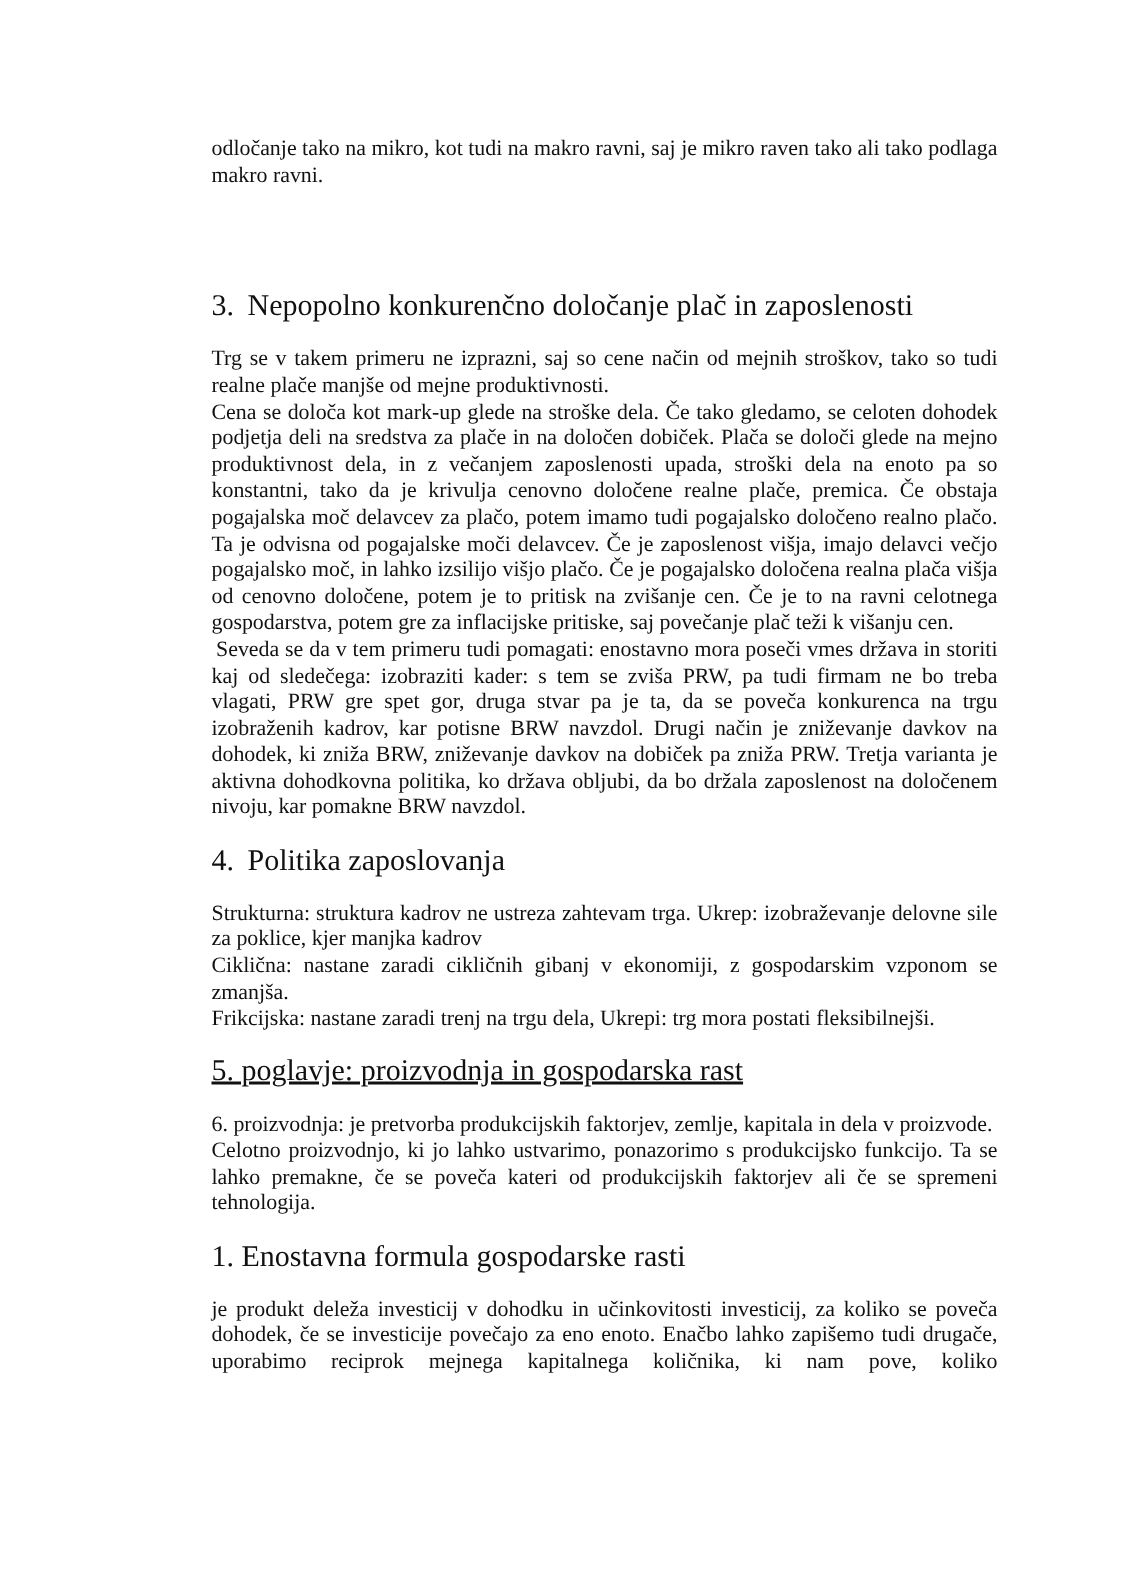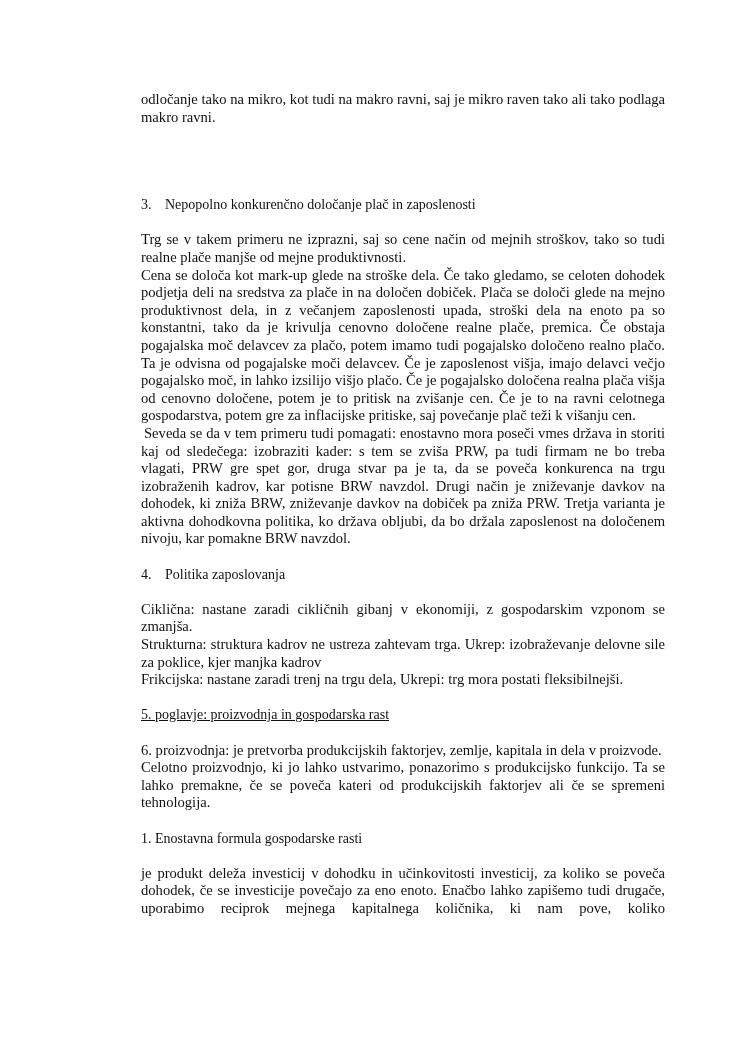--- a/index.html
+++ b/index.html
@@ -6,21 +6,21 @@
   body { width: 750px; height: 1061px; overflow: hidden; position: relative; }
   .page {
     position: absolute; left: 113px; top: 91px; width: 524px;
     font-family: "Liberation Serif", serif; font-size: 14.6px; line-height: 17.6px;
     color: #111111;
     margin-left: 28px;
   }
   p { margin: 0; text-align: justify; }
   p.last { text-align-last: left; }
   .j-full { text-align: justify; text-align-last: justify; }
-  .heading { margin: 0; font-weight: normal; font-size: 14px; }
+  .heading { margin: 0; font-weight: normal; font-size: 20px; }
   .heading .num { display: inline-block; width: 24px; }
   .u { text-decoration: underline; }
   .gap-big { height: 70px; }
   .gap { height: 17.6px; }
   .ind { text-indent: 3px; }
 </style>
 </head>
 <body>
 
 <div class="page">
@@ -34,22 +34,22 @@
   <div class="gap"></div>
   <p class="last">Trg se v takem primeru ne izprazni, saj so cene način od mejnih stroškov, tako so tudi realne plače manjše od mejne produktivnosti.</p>
   <p class="last">Cena se določa kot mark-up glede na stroške dela. Če tako gledamo, se celoten dohodek podjetja deli na sredstva za plače in na določen dobiček. Plača se določi glede na mejno produktivnost dela, in z večanjem zaposlenosti upada, stroški dela na enoto pa so konstantni, tako da je krivulja cenovno določene realne plače, premica. Če obstaja pogajalska moč delavcev za plačo, potem imamo tudi pogajalsko določeno realno plačo. Ta je odvisna od pogajalske moči delavcev. Če je zaposlenost višja, imajo delavci večjo pogajalsko moč, in lahko izsilijo višjo plačo. Če je pogajalsko določena realna plača višja od cenovno določene, potem je to pritisk na zvišanje cen. Če je to na ravni celotnega gospodarstva, potem gre za inflacijske pritiske, saj povečanje plač teži k višanju cen.</p>
   <p class="last ind">Seveda se da v tem primeru tudi pomagati: enostavno mora poseči vmes država in storiti kaj od sledečega: izobraziti kader: s tem se zviša PRW, pa tudi firmam ne bo treba vlagati, PRW gre spet gor, druga stvar pa je ta, da se poveča konkurenca na trgu izobraženih kadrov, kar potisne BRW navzdol. Drugi način je zniževanje davkov na dohodek, ki zniža BRW, zniževanje davkov na dobiček pa zniža PRW. Tretja varianta je aktivna dohodkovna politika, ko država obljubi, da bo držala zaposlenost na določenem nivoju, kar pomakne BRW navzdol.</p>
 
   <div class="gap"></div>
   <div class="heading">
     <span class="num">4.</span><span>Politika zaposlovanja</span>
   </div>
   <div class="gap"></div>
+  <p class="last">Strukturna: struktura kadrov ne ustreza zahtevam trga. Ukrep: izobraževanje delovne sile za poklice, kjer manjka kadrov</p>
   <p class="last">Ciklična: nastane zaradi cikličnih gibanj v ekonomiji, z gospodarskim vzponom se zmanjša.</p>
-  <p class="last">Strukturna: struktura kadrov ne ustreza zahtevam trga. Ukrep: izobraževanje delovne sile za poklice, kjer manjka kadrov</p>
   <p class="last">Frikcijska: nastane zaradi trenj na trgu dela, Ukrepi: trg mora postati fleksibilnejši.</p>
 
   <div class="gap"></div>
   <div class="heading u">5. poglavje: proizvodnja in gospodarska rast</div>
   <div class="gap"></div>
   <p class="last">6. proizvodnja: je pretvorba produkcijskih faktorjev, zemlje, kapitala in dela v proizvode.</p>
   <p class="last">Celotno proizvodnjo, ki jo lahko ustvarimo, ponazorimo s produkcijsko funkcijo. Ta se lahko premakne, če se poveča kateri od produkcijskih faktorjev ali če se spremeni tehnologija.</p>
 
   <div class="gap"></div>
   <div class="heading">1. Enostavna formula gospodarske rasti</div>

